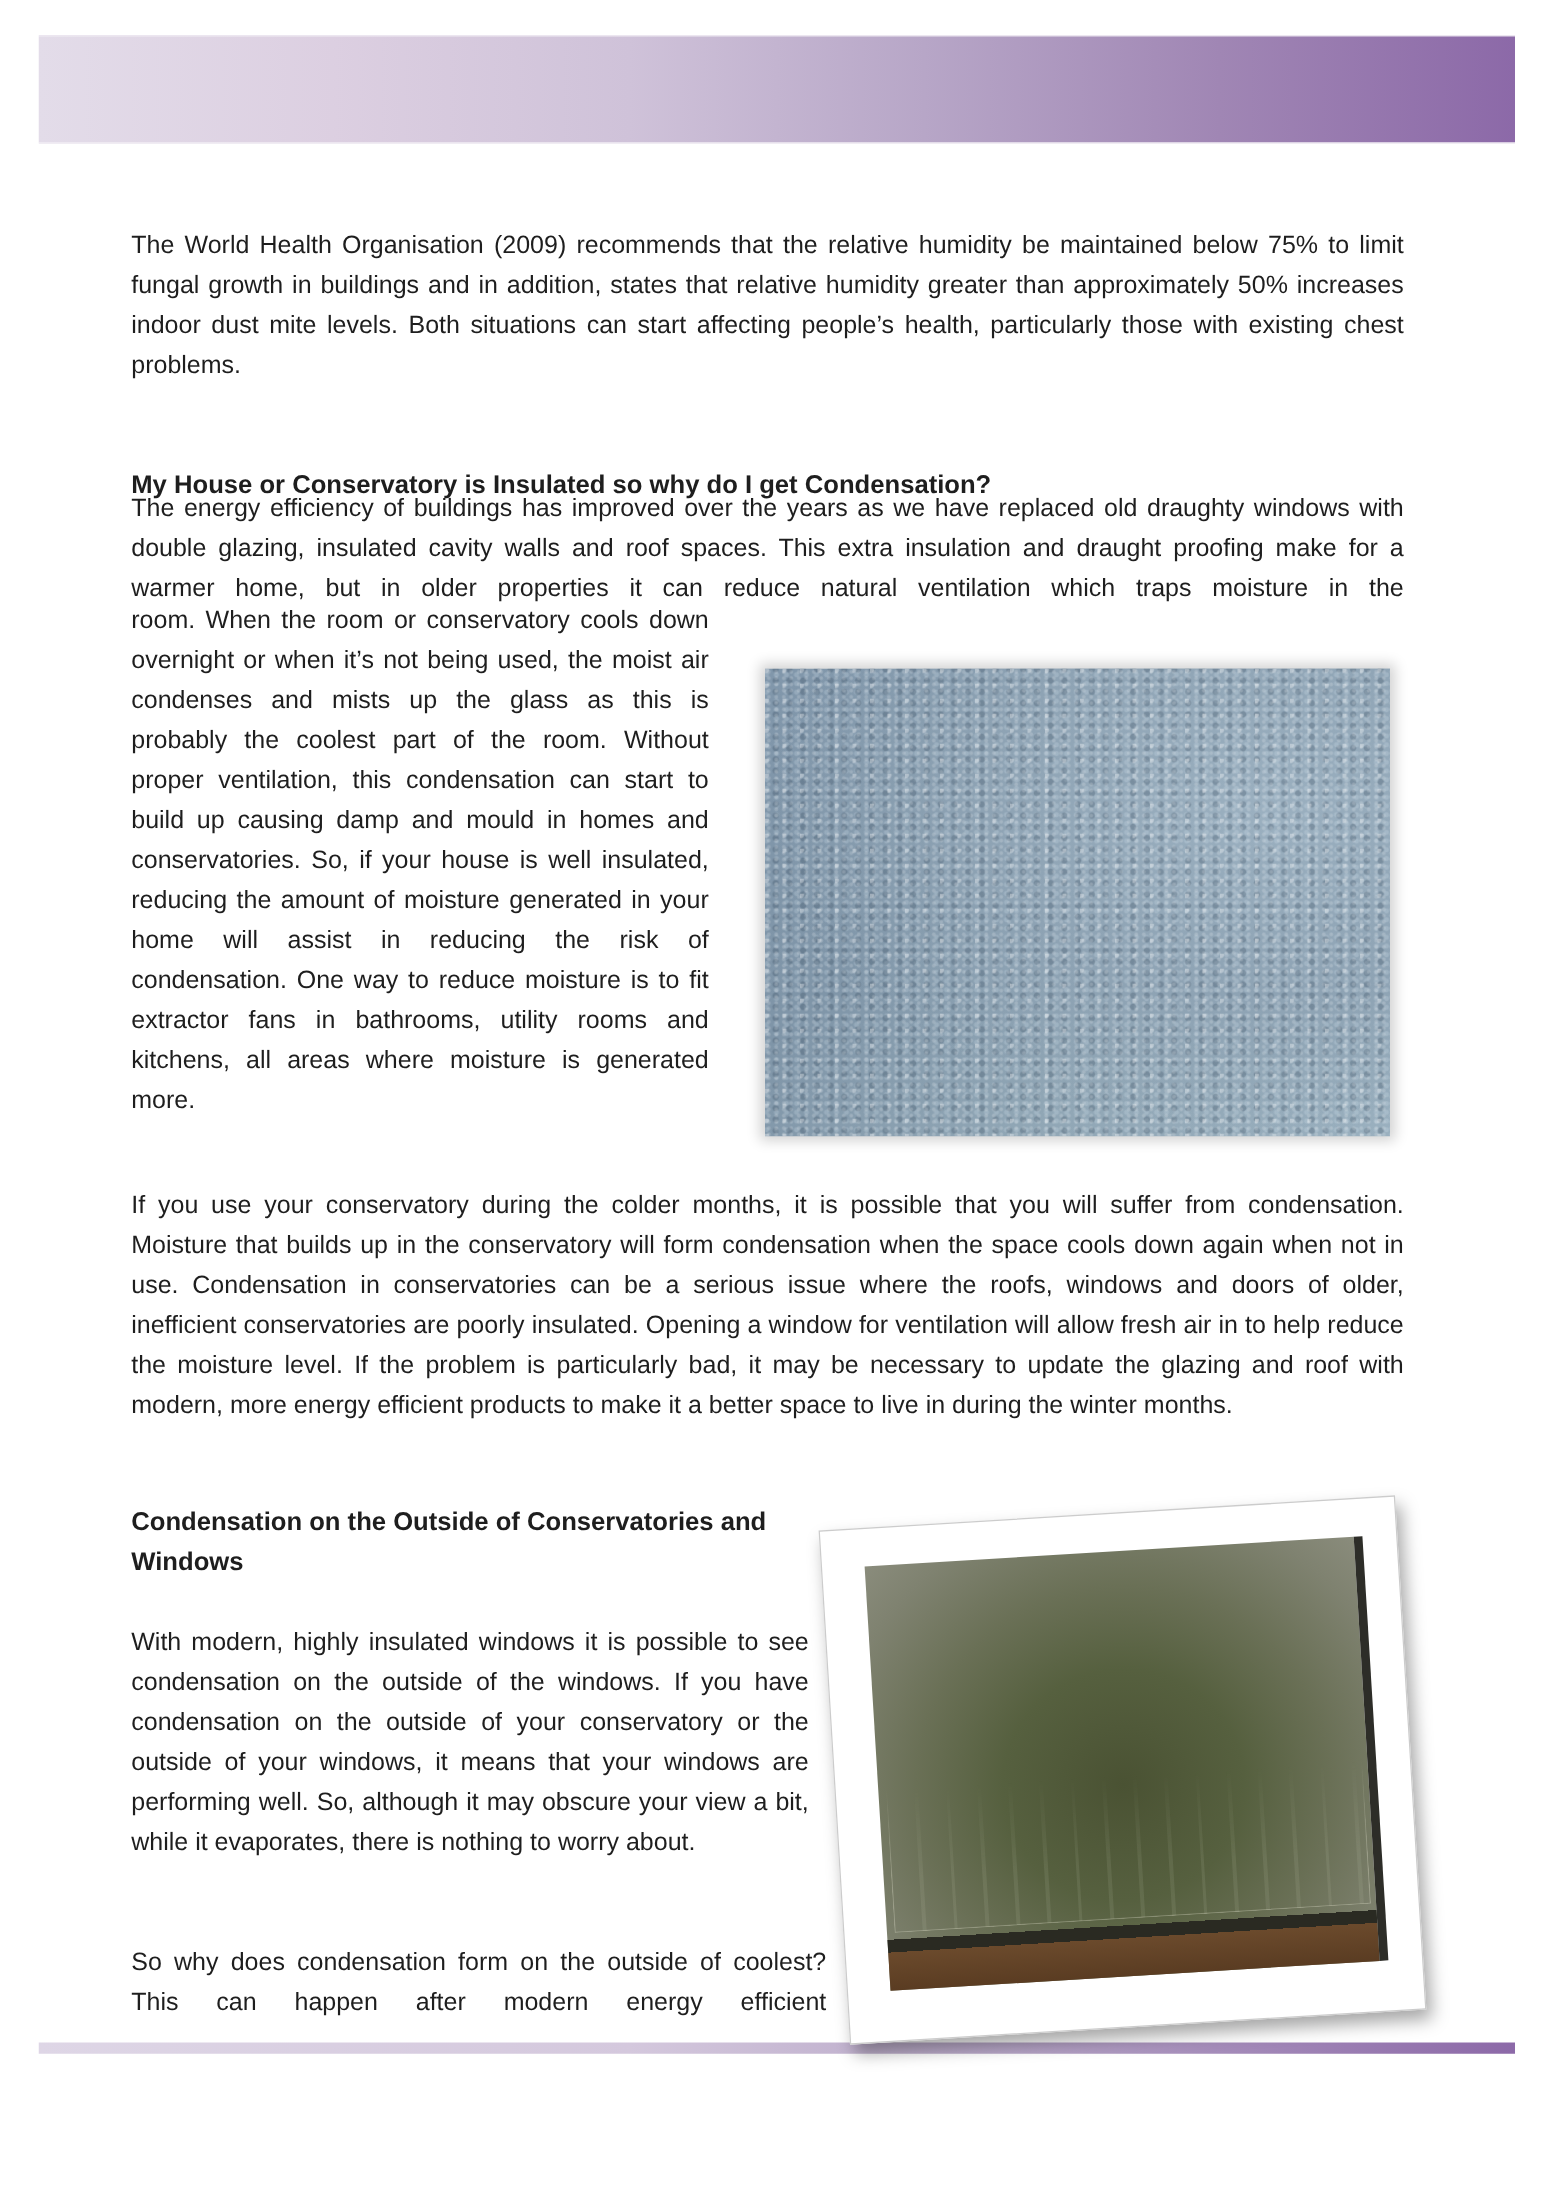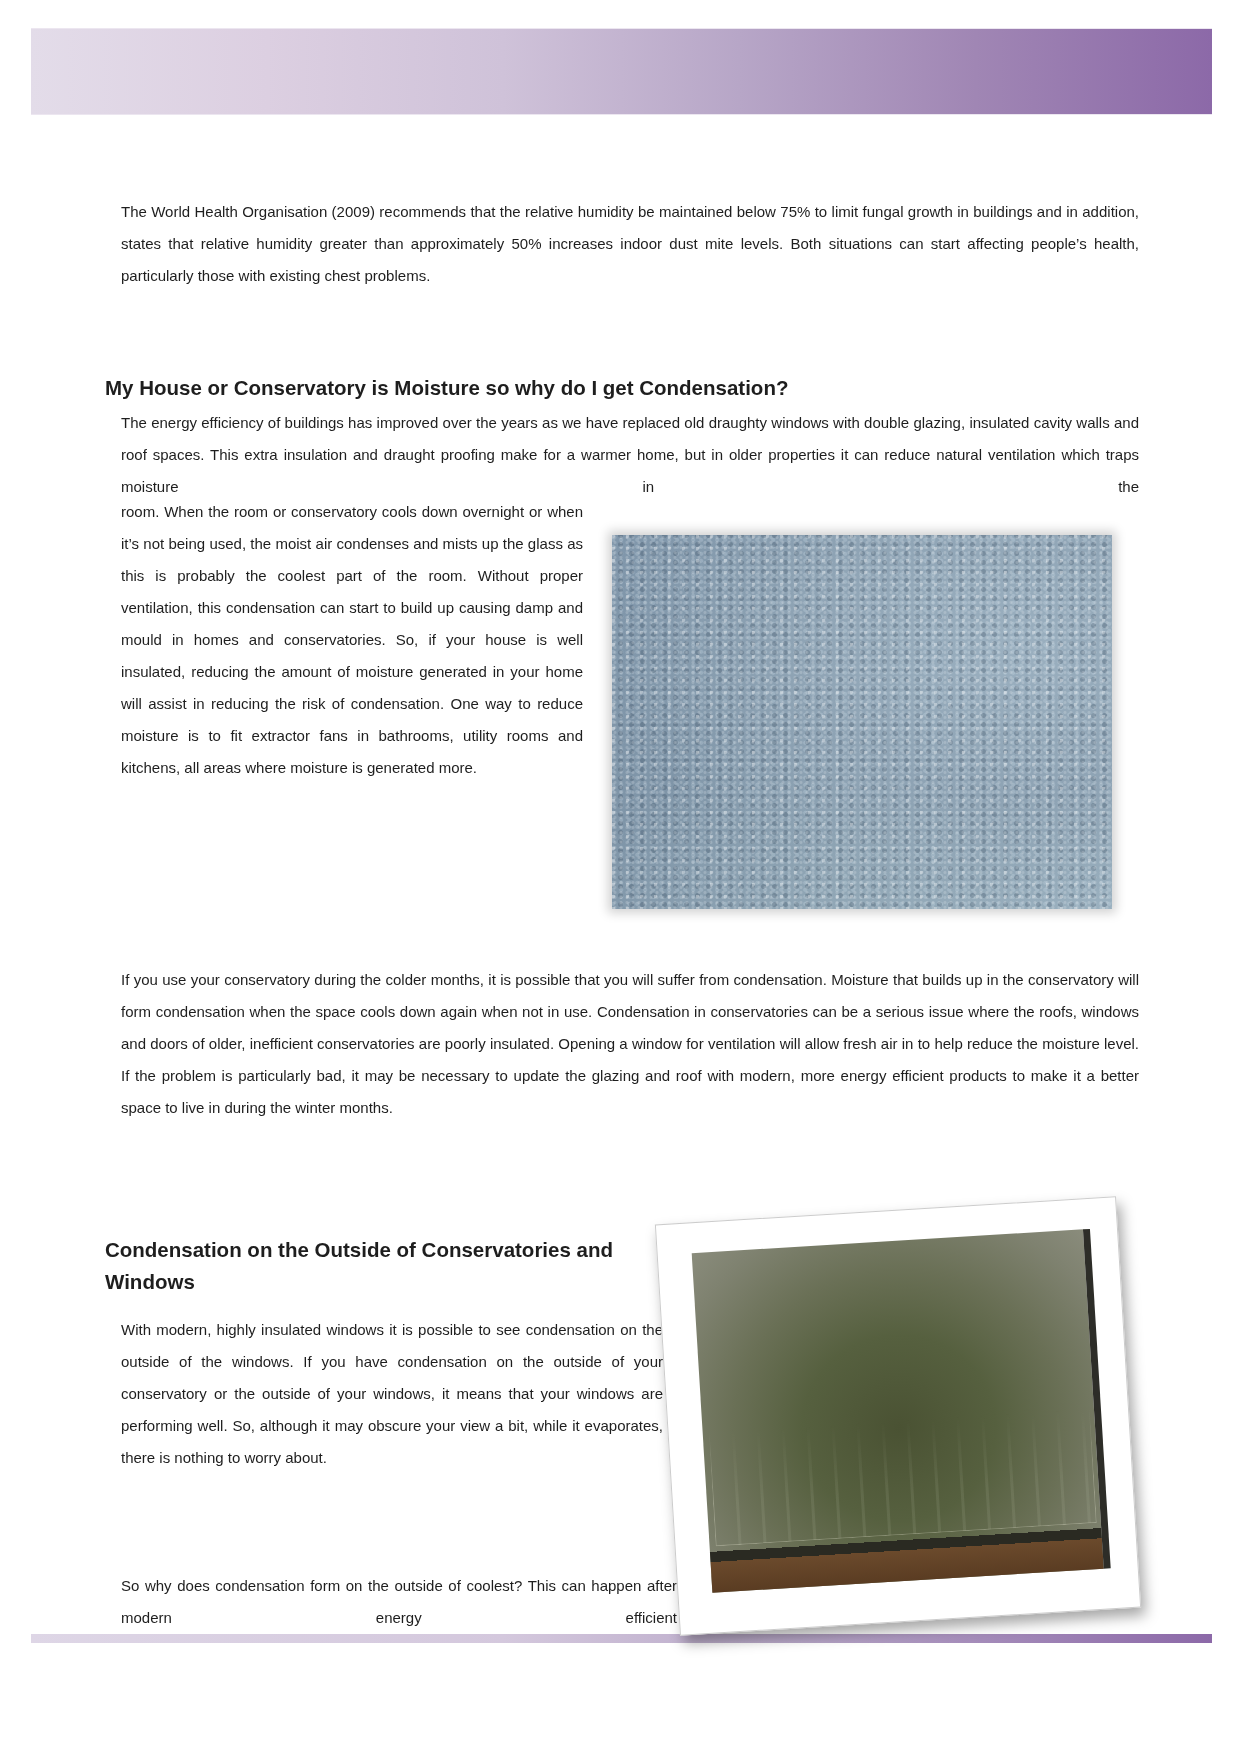--- a/index.html
+++ b/index.html
@@ -28,39 +28,39 @@
     .footer-band {
       position: absolute;
       left: 31px;
       top: 1634px;
       width: 1181px;
       height: 9px;
       background: linear-gradient(to right, #ded6e6 0%, #d4c8dd 40%, #b7a6c7 65%, #8c69a8 100%);
     }
     .text {
       position: absolute;
-      font-size: 15px;
+      font-size: 20px;
       line-height: 32px;
       text-align: justify;
-      margin: 16px;
+      margin: 0;
     }
     .text.last-left { text-align-last: left; }
     .heading {
       position: absolute;
       font-size: 20.5px;
       line-height: 32px;
       font-weight: bold;
       margin: 0;
     }
     #p1 { left: 105px; top: 180px; width: 1018px; }
     #h1 { left: 105px; top: 372px; width: 1018px; }
     #p2a { left: 105px; top: 391px; width: 1018px; text-align-last: justify; }
     #p2b { left: 105px; top: 480px; width: 462px; }
     #p3 { left: 105px; top: 948px; width: 1018px; }
-    #h2 { left: 105px; top: 1234px; width: 540px; }
+    #h2 { left: 105px; top: 1202px; width: 540px; }
     #p4 { left: 105px; top: 1298px; width: 542px; }
     #p5 { left: 105px; top: 1554px; width: 556px; text-align-last: justify; }
 
     .photo-drops {
       position: absolute;
       left: 612px;
       top: 535px;
       width: 500px;
       height: 374px;
       box-shadow: 0 0 10px 4px rgba(0,0,0,0.18);
@@ -115,21 +115,21 @@
       mask: linear-gradient(to bottom, transparent 60%, #000 85%);
     }
   </style>
 </head>
 <body>
 
 <div class="header-band"></div>
 
 <p id="p1" class="text last-left">The World Health Organisation (2009) recommends that the relative humidity be maintained below 75% to limit fungal growth in buildings and in addition, states that relative humidity greater than approximately 50% increases indoor dust mite levels.  Both situations can start affecting people’s health, particularly those with existing chest problems.</p>
 
-<h2 id="h1" class="heading">My House or Conservatory is Moisture so why do I get Condensation?</h2>
+<h2 id="h1" class="heading">My House or Conservatory is Insulated so why do I get Condensation?</h2>
 
 <p id="p2a" class="text">The energy efficiency of buildings has improved over the years as we have replaced old draughty windows with double glazing, insulated cavity walls and roof spaces.  This extra insulation and draught proofing make for a warmer home, but in older properties it can reduce natural ventilation which traps moisture in the</p>
 <p id="p2b" class="text last-left">room.  When the room or conservatory cools down overnight or when it’s not being used, the moist air condenses and mists up the glass as this is probably the coolest part of the room. Without proper ventilation, this condensation can start to build up causing damp and mould in homes and conservatories.  So, if your house is well insulated, reducing the amount of moisture generated in your home will assist in reducing the risk of condensation.  One way to reduce moisture is to fit extractor fans in bathrooms, utility rooms and kitchens, all areas where moisture is generated more.</p>
 
 <div class="photo-drops" title="photo of condensation droplets on glass"></div>
 
 <p id="p3" class="text last-left">If you use your conservatory during the colder months, it is possible that you will suffer from condensation. Moisture that builds up in the conservatory will form condensation when the space cools down again when not in use. Condensation in conservatories can be a serious issue where the roofs, windows and doors of older, inefficient conservatories are poorly insulated. Opening a window for ventilation will allow fresh air in to help reduce the moisture level. If the problem is particularly bad, it may be necessary to update the glazing and roof with modern, more energy efficient products to make it a better space to live in during the winter months.</p>
 
 <h2 id="h2" class="heading">Condensation on the Outside of Conservatories and Windows</h2>
 

